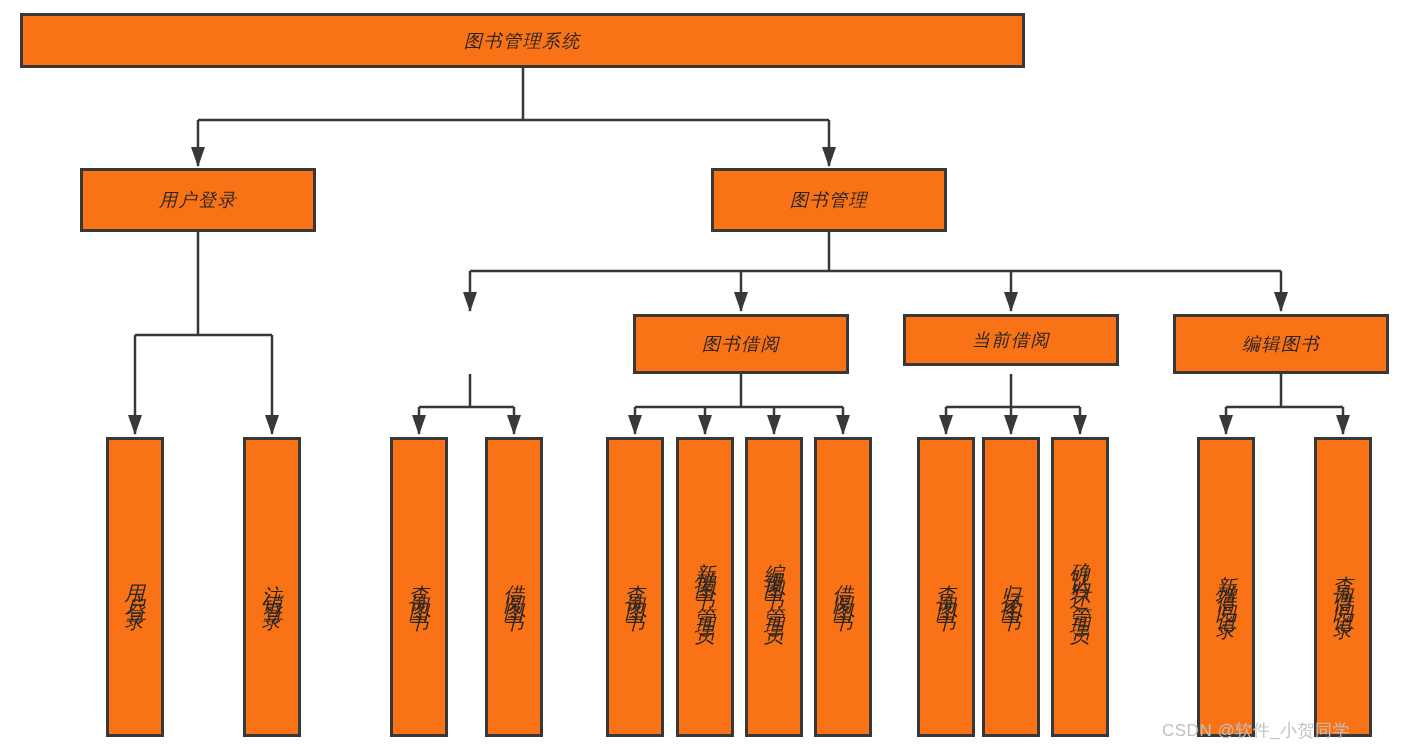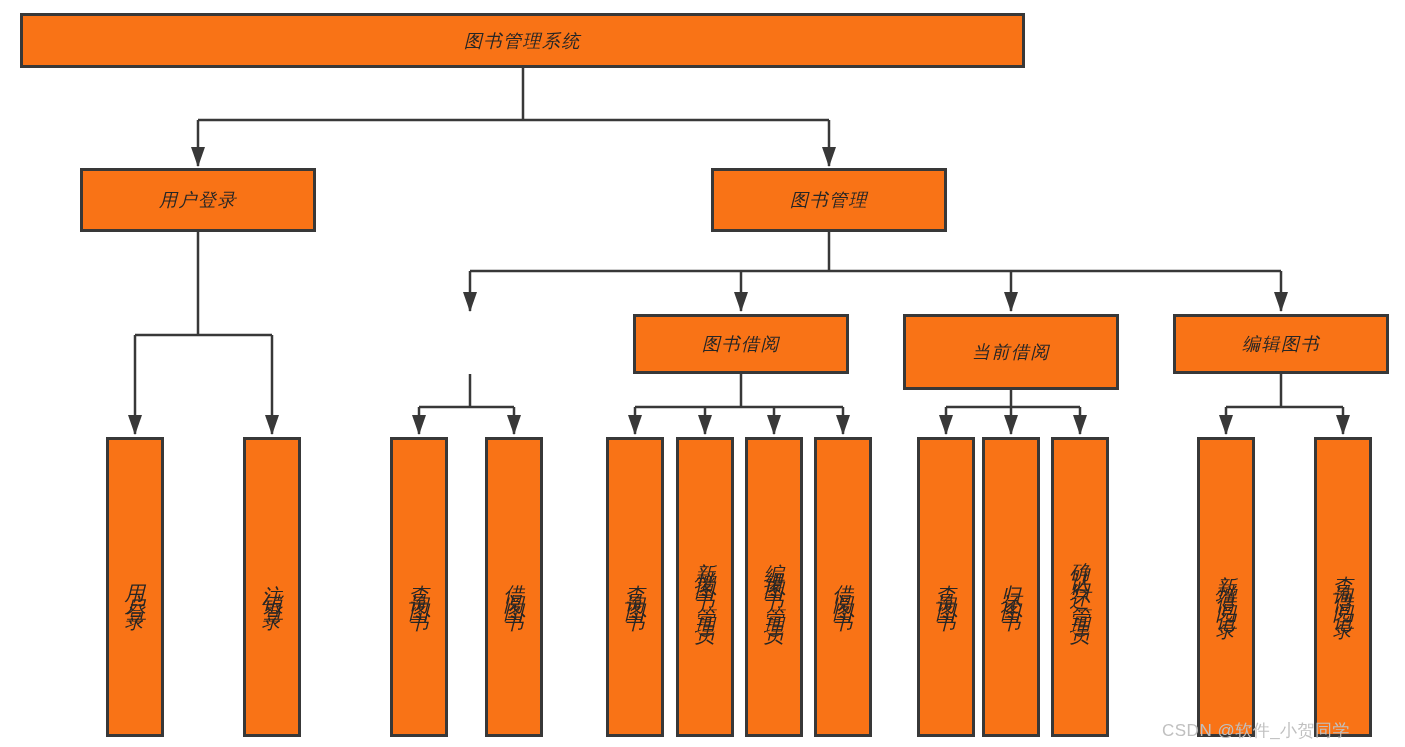--- a/index.html
+++ b/index.html
@@ -94,21 +94,21 @@
     <path d="M1226 407 V434" marker-end="url(#arrow)"></path>
     <path d="M1343 407 V434" marker-end="url(#arrow)"></path>
   </svg>
 
   <div class="box" style="left:20px;top:13px;width:1005px;height:55px;">图书管理系统</div>
 
   <div class="box" style="left:80px;top:168px;width:236px;height:64px;">用户登录</div>
   <div class="box" style="left:711px;top:168px;width:236px;height:64px;">图书管理</div>
 
   <div class="box" style="left:633px;top:314px;width:216px;height:60px;">图书借阅</div>
-  <div class="box" style="left:903px;top:314px;width:216px;height:76px;">当前借阅</div>
+  <div class="box" style="left:903px;top:314px;width:216px;height:52px;">当前借阅</div>
   <div class="box" style="left:1173px;top:314px;width:216px;height:60px;">编辑图书</div>
 
   <div class="box leaf" style="left:106px;top:437px;width:58px;height:300px;">用户登录</div>
   <div class="box leaf" style="left:243px;top:437px;width:58px;height:300px;">注销登录</div>
 
   <div class="box leaf" style="left:390px;top:437px;width:58px;height:300px;">查询图书</div>
   <div class="box leaf" style="left:485px;top:437px;width:58px;height:300px;">借阅图书</div>
 
   <div class="box leaf" style="left:606px;top:437px;width:58px;height:300px;">查询图书</div>
   <div class="box leaf" style="left:676px;top:437px;width:58px;height:300px;">新增图书（管理员）</div>

